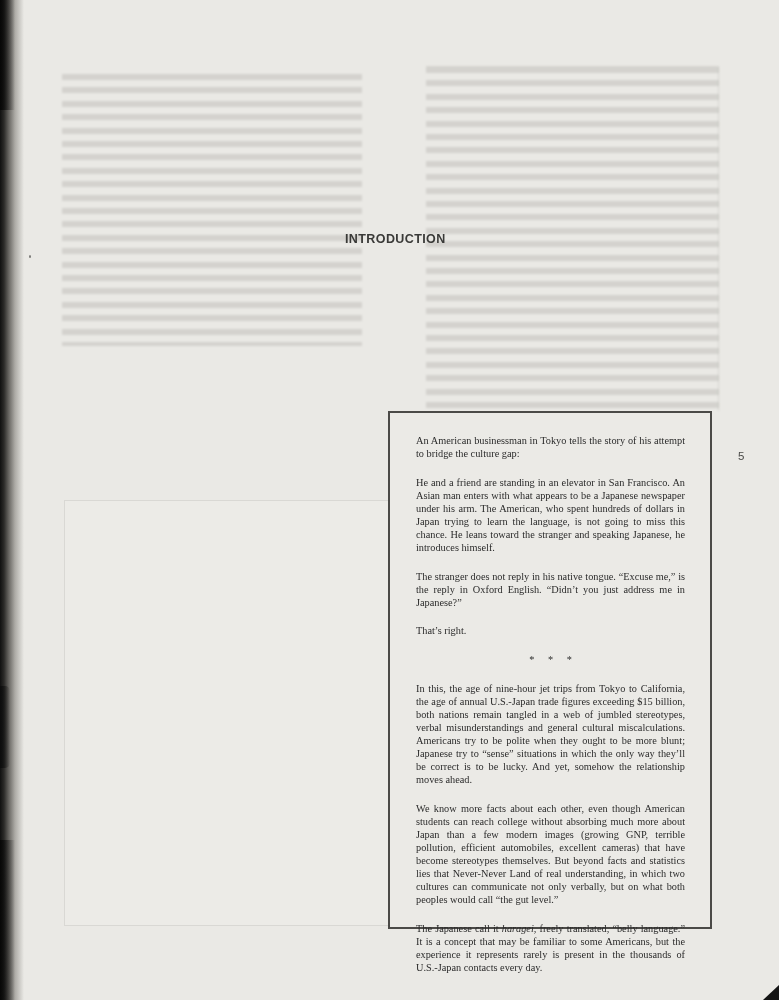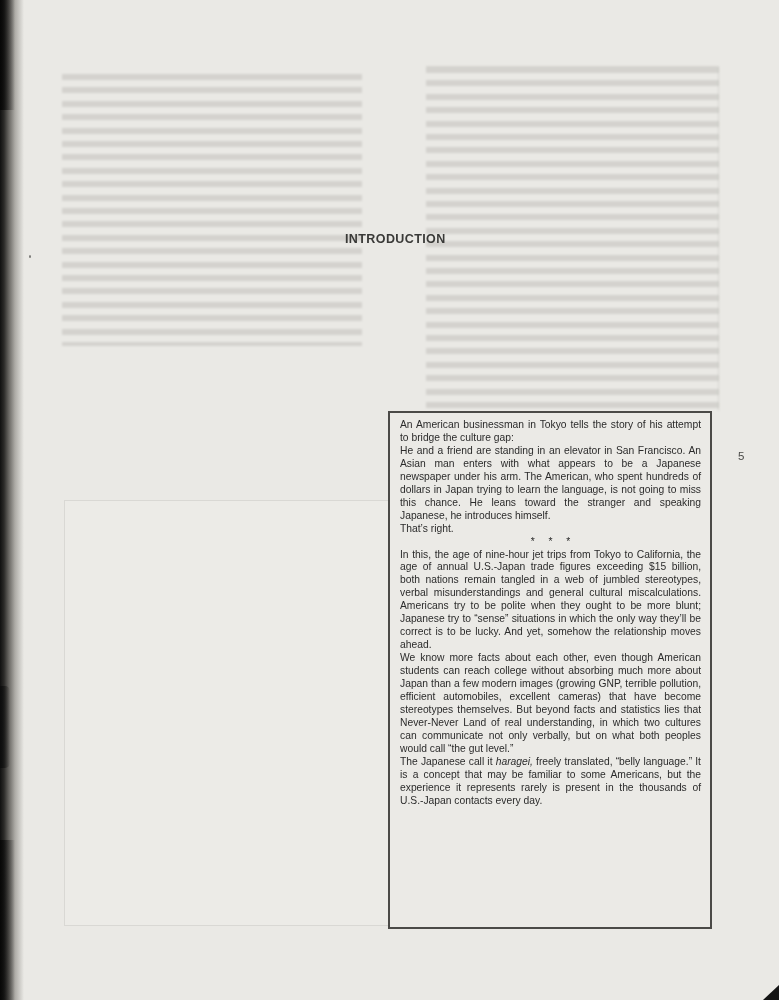--- a/index.html
+++ b/index.html
@@ -53,21 +53,21 @@
     position:absolute; left:738px; top:450px;
     font-size:11.5px; color:#4a4a48;
   }
 
   .story-box {
     position:absolute; left:388px; top:411px; width:324px; height:518px;
     box-sizing:border-box; border:2px solid #4b4a47; background:#ebeae6;
     padding:6px 9px 6px 10px;
     color:#2b2b2b; font-size:10.3px; line-height:12.95px; text-align:justify;
   }
-  .story-box p { margin:0; }
+  .story-box p { margin:16px;font-family:Liberation Serif, serif; }
   .separator { text-align:center; word-spacing:11px; letter-spacing:0; }
   .ital { font-style:italic; }
 
   .corner-fold {
     position:absolute; right:0; bottom:0; width:0; height:0;
     border-style:solid; border-width:0 0 15px 16px;
     border-color:transparent transparent #141414 transparent;
   }
 </style>
 </head>
@@ -84,20 +84,21 @@
   <div class="ghost ghost-right"></div>
   <div class="ghost-rect"></div>
   <div class="speck"></div>
 
   <div class="heading">INTRODUCTION</div>
   <div class="pagenum">5</div>
 
   <div class="story-box">
     <p>An American businessman in Tokyo tells the story of his attempt to bridge the culture gap:</p>
     <p>He and a friend are standing in an elevator in San Francisco. An Asian man enters with what appears to be a Japanese newspaper under his arm. The American, who spent hundreds of dollars in Japan trying to learn the language, is not going to miss this chance. He leans toward the stranger and speaking Japanese, he introduces himself.</p>
+    <p>The stranger does not reply in his native tongue. “Excuse me,” is the reply in Oxford English. “Didn’t you just address me in Japanese?”</p>
     <p>That’s right.</p>
     <p class="separator">* * *</p>
     <p>In this, the age of nine-hour jet trips from Tokyo to California, the age of annual U.S.-Japan trade figures exceeding $15 billion, both nations remain tangled in a web of jumbled stereotypes, verbal misunderstandings and general cultural miscalculations. Americans try to be polite when they ought to be more blunt; Japanese try to “sense” situations in which the only way they’ll be correct is to be lucky. And yet, somehow the relationship moves ahead.</p>
     <p>We know more facts about each other, even though American students can reach college without absorbing much more about Japan than a few modern images (growing GNP, terrible pollution, efficient automobiles, excellent cameras) that have become stereotypes themselves. But beyond facts and statistics lies that Never-Never Land of real understanding, in which two cultures can communicate not only verbally, but on what both peoples would call “the gut level.”</p>
     <p><span>The Japanese call it </span><span class="ital">haragei,</span><span> freely translated, “belly language.” It is a concept that may be familiar to some Americans, but the experience it represents rarely is present in the thousands of U.S.-Japan contacts every day.</span></p>
   </div>
 
   <div class="corner-fold"></div>
 
 </div>

